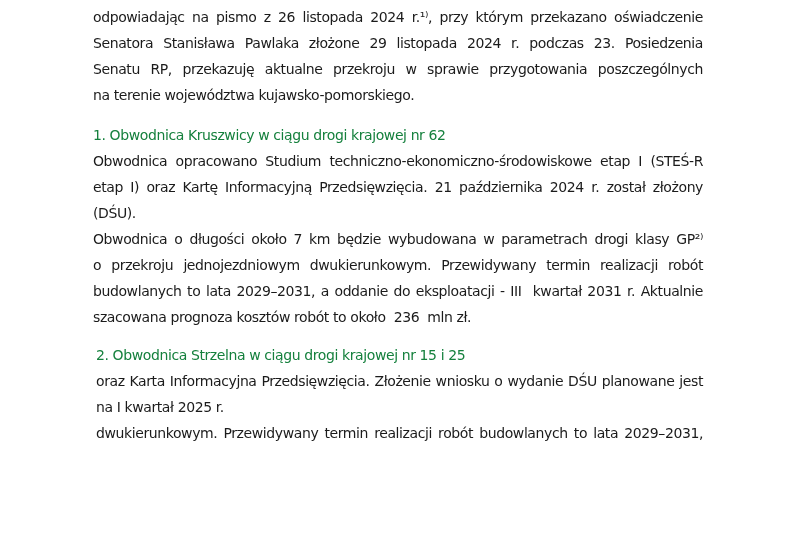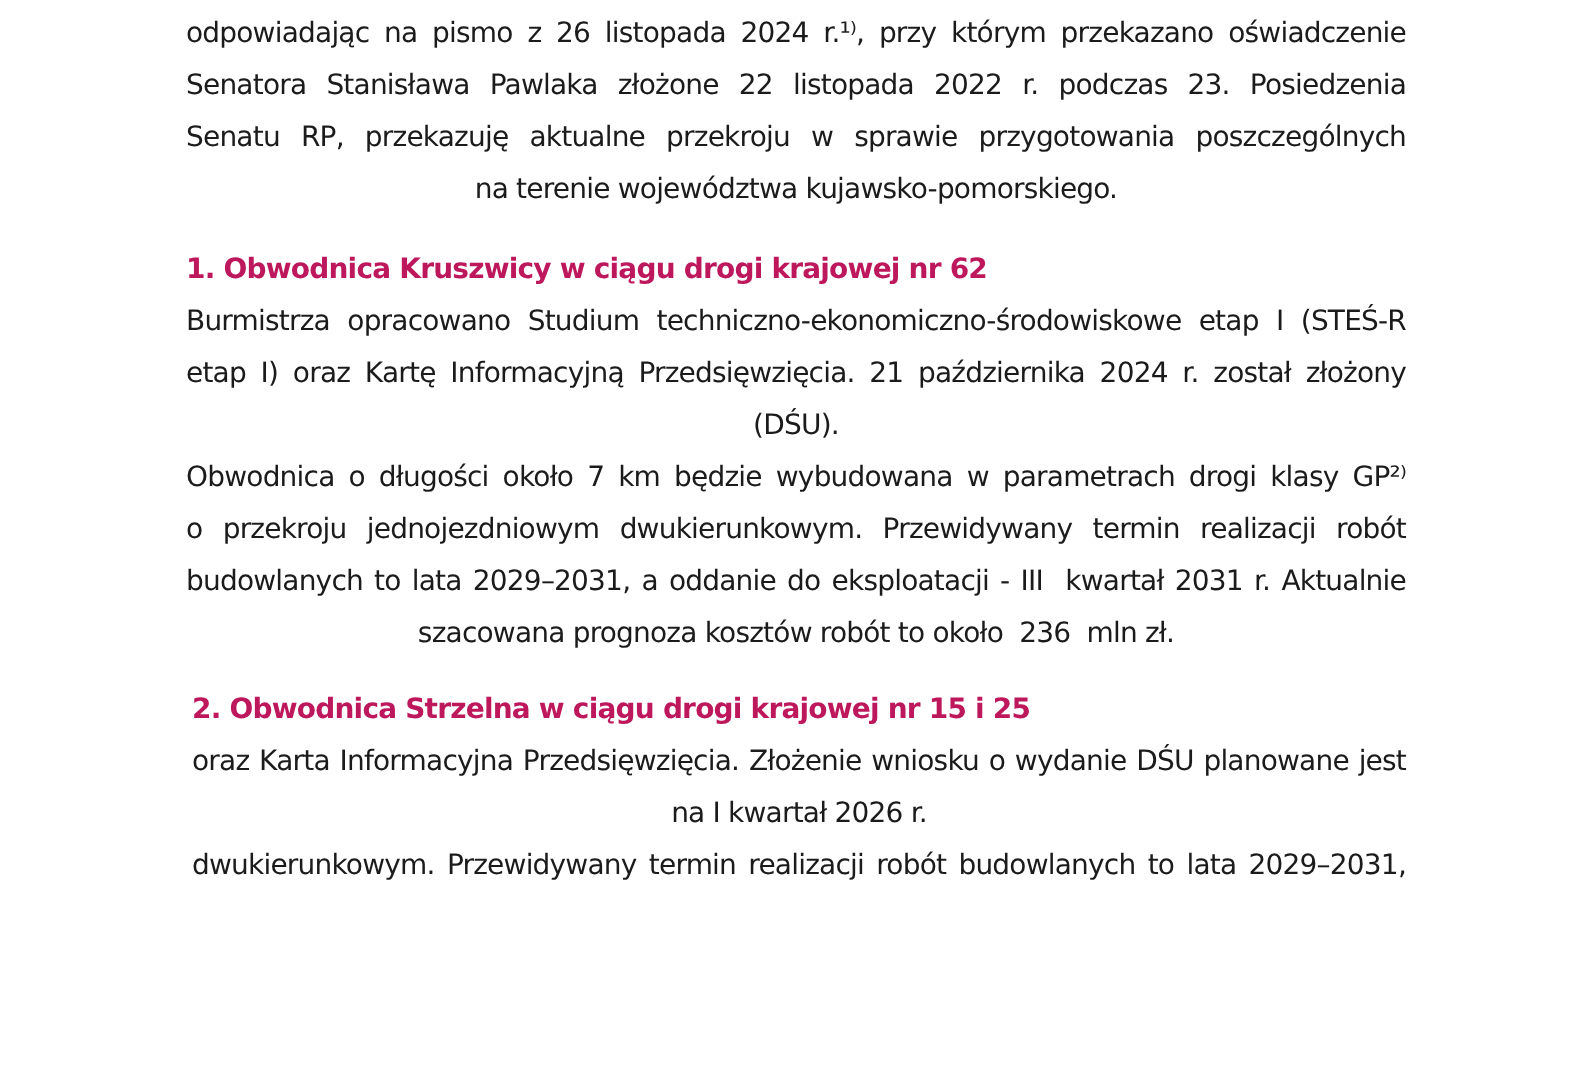--- a/index.html
+++ b/index.html
@@ -21,64 +21,63 @@
     top: 4px;
     width: 610px;
     font-size: 14px;
     line-height: 26px;
     letter-spacing: -0.4px;
     color: #1b1b1b;
   }
   .para { }
   .line {
     height: 26px;
-    text-align: center;
   }
   .line.just {
     text-align: justify;
     text-align-last: justify;
   }
   .heading {
     height: 26px;
-    font-weight: bold;
-    color: #be185d;
+    font-weight: normal;
+    color: #15803d;
     white-space: nowrap;
   }
   .section-1 { margin-top: 14px; }
   .section-2 { margin-top: 12px; padding-left: 3px; }
 </style>
 </head>
 <body>
 
 <div class="page">
   <div class="content">
       <div class="para">
         <div class="line just">odpowiadając na pismo z 26 listopada 2024 r.¹⁾, przy którym przekazano oświadczenie</div>
-        <div class="line just">Senatora Stanisława Pawlaka złożone 22 listopada 2022 r. podczas 23. Posiedzenia</div>
+        <div class="line just">Senatora Stanisława Pawlaka złożone 29 listopada 2024 r. podczas 23. Posiedzenia</div>
         <div class="line just">Senatu RP, przekazuję aktualne przekroju w sprawie przygotowania poszczególnych</div>
         <div class="line">na terenie województwa kujawsko-pomorskiego.</div>
       </div>
       <div class="section section-1">
         <div class="heading">1. Obwodnica Kruszwicy w ciągu drogi krajowej nr 62</div>
         <div class="para">
-          <div class="line just">Burmistrza opracowano Studium techniczno-ekonomiczno-środowiskowe etap I (STEŚ-R</div>
+          <div class="line just">Obwodnica opracowano Studium techniczno-ekonomiczno-środowiskowe etap I (STEŚ-R</div>
           <div class="line just">etap I) oraz Kartę Informacyjną Przedsięwzięcia. 21 października 2024 r. został złożony</div>
           <div class="line">(DŚU).</div>
         </div>
         <div class="para">
           <div class="line just">Obwodnica o długości około 7 km będzie wybudowana w parametrach drogi klasy GP²⁾</div>
           <div class="line just">o przekroju jednojezdniowym dwukierunkowym. Przewidywany termin realizacji robót</div>
           <div class="line just">budowlanych to lata 2029–2031, a oddanie do eksploatacji - III&nbsp; kwartał 2031 r. Aktualnie</div>
           <div class="line">szacowana prognoza kosztów robót to około &nbsp;236 &nbsp;mln zł.</div>
         </div>
       </div>
       <div class="section section-2">
         <div class="heading">2. Obwodnica Strzelna w ciągu drogi krajowej nr 15 i 25</div>
         <div class="para">
           <div class="line just">oraz Karta Informacyjna Przedsięwzięcia. Złożenie wniosku o wydanie DŚU planowane jest</div>
-          <div class="line">na I kwartał 2026 r.</div>
+          <div class="line">na I kwartał 2025 r.</div>
         </div>
         <div class="para">
           <div class="line just">dwukierunkowym. Przewidywany termin realizacji robót budowlanych to lata 2029–2031,</div>
         </div>
       </div>
     </div>
 </div>
 
 </body></html>

